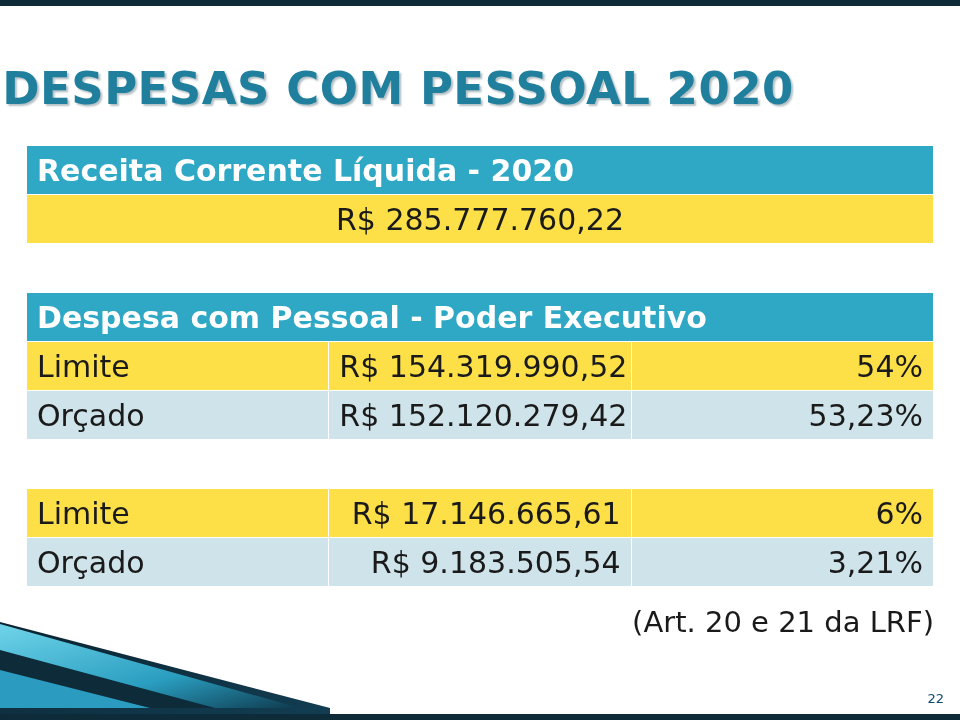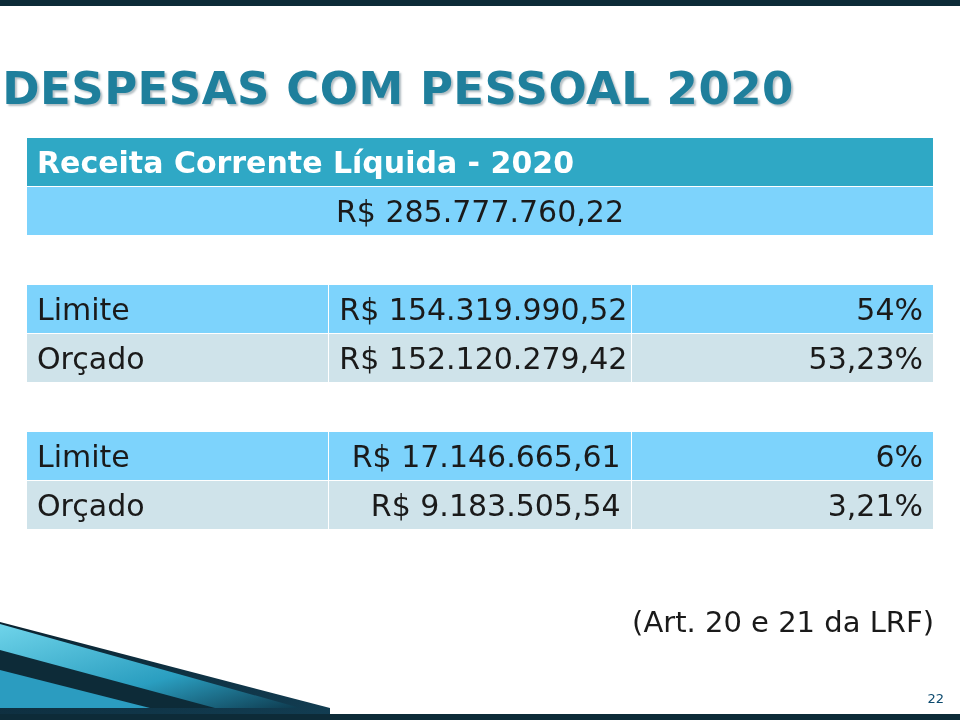--- a/index.html
+++ b/index.html
@@ -39,21 +39,21 @@
     font-weight: bold;
     color: #1f7f9c;
     letter-spacing: 0.5px;
     text-shadow: 2px 2px 2px rgba(120,140,150,0.55);
     font-family: "DejaVu Sans", sans-serif;
   }
 
   .table-wrap {
     position: absolute;
     left: 26px;
-    top: 137px;
+    top: 145px;
     width: 908px;
   }
 
   table.data-table {
     border-collapse: collapse;
     width: 908px;
     table-layout: fixed;
   }
   table.data-table td {
     height: 48px;
@@ -73,21 +73,21 @@
     background: #2fa8c5;
     color: #ffffff !important;
     font-weight: bold;
     font-size: 31px;
     text-align: left;
   }
   .val-row {
     background: #cfe3ea;
   }
   .light-row {
-    background: #7dd3fc;
+    background: #fde047;
   }
   .center { text-align: center; }
   .right { text-align: right; margin-top: 41px; }
   .left { text-align: left; }
   .red { color: #c0301c; }
   .spacer-row td {
     height: 10px;
     border: none;
     background: #ffffff;
     padding: 0;
@@ -131,20 +131,23 @@
       <tr>
         <td class="hdr" colspan="3">Receita Corrente Líquida - 2020</td>
       </tr>
       <tr>
         <td class="light-row center" colspan="3">R$ 285.777.760,22</td>
       </tr>
       <tr class="spacer-row">
           <td colspan="3"></td>
         </tr>
       <tr>
+        <td class="hdr" colspan="3">Despesa com Pessoal - Poder Executivo</td>
+      </tr>
+      <tr>
         <td class="light-row left col-a">Limite</td>
         <td class="light-row right col-b">R$ 154.319.990,52</td>
         <td class="light-row right col-c">54%</td>
       </tr>
       <tr>
         <td class="val-row left col-a red">Orçado</td>
         <td class="val-row right col-b red">R$ 152.120.279,42</td>
         <td class="val-row right col-c red">53,23%</td>
       </tr>
       <tr class="spacer-row">

